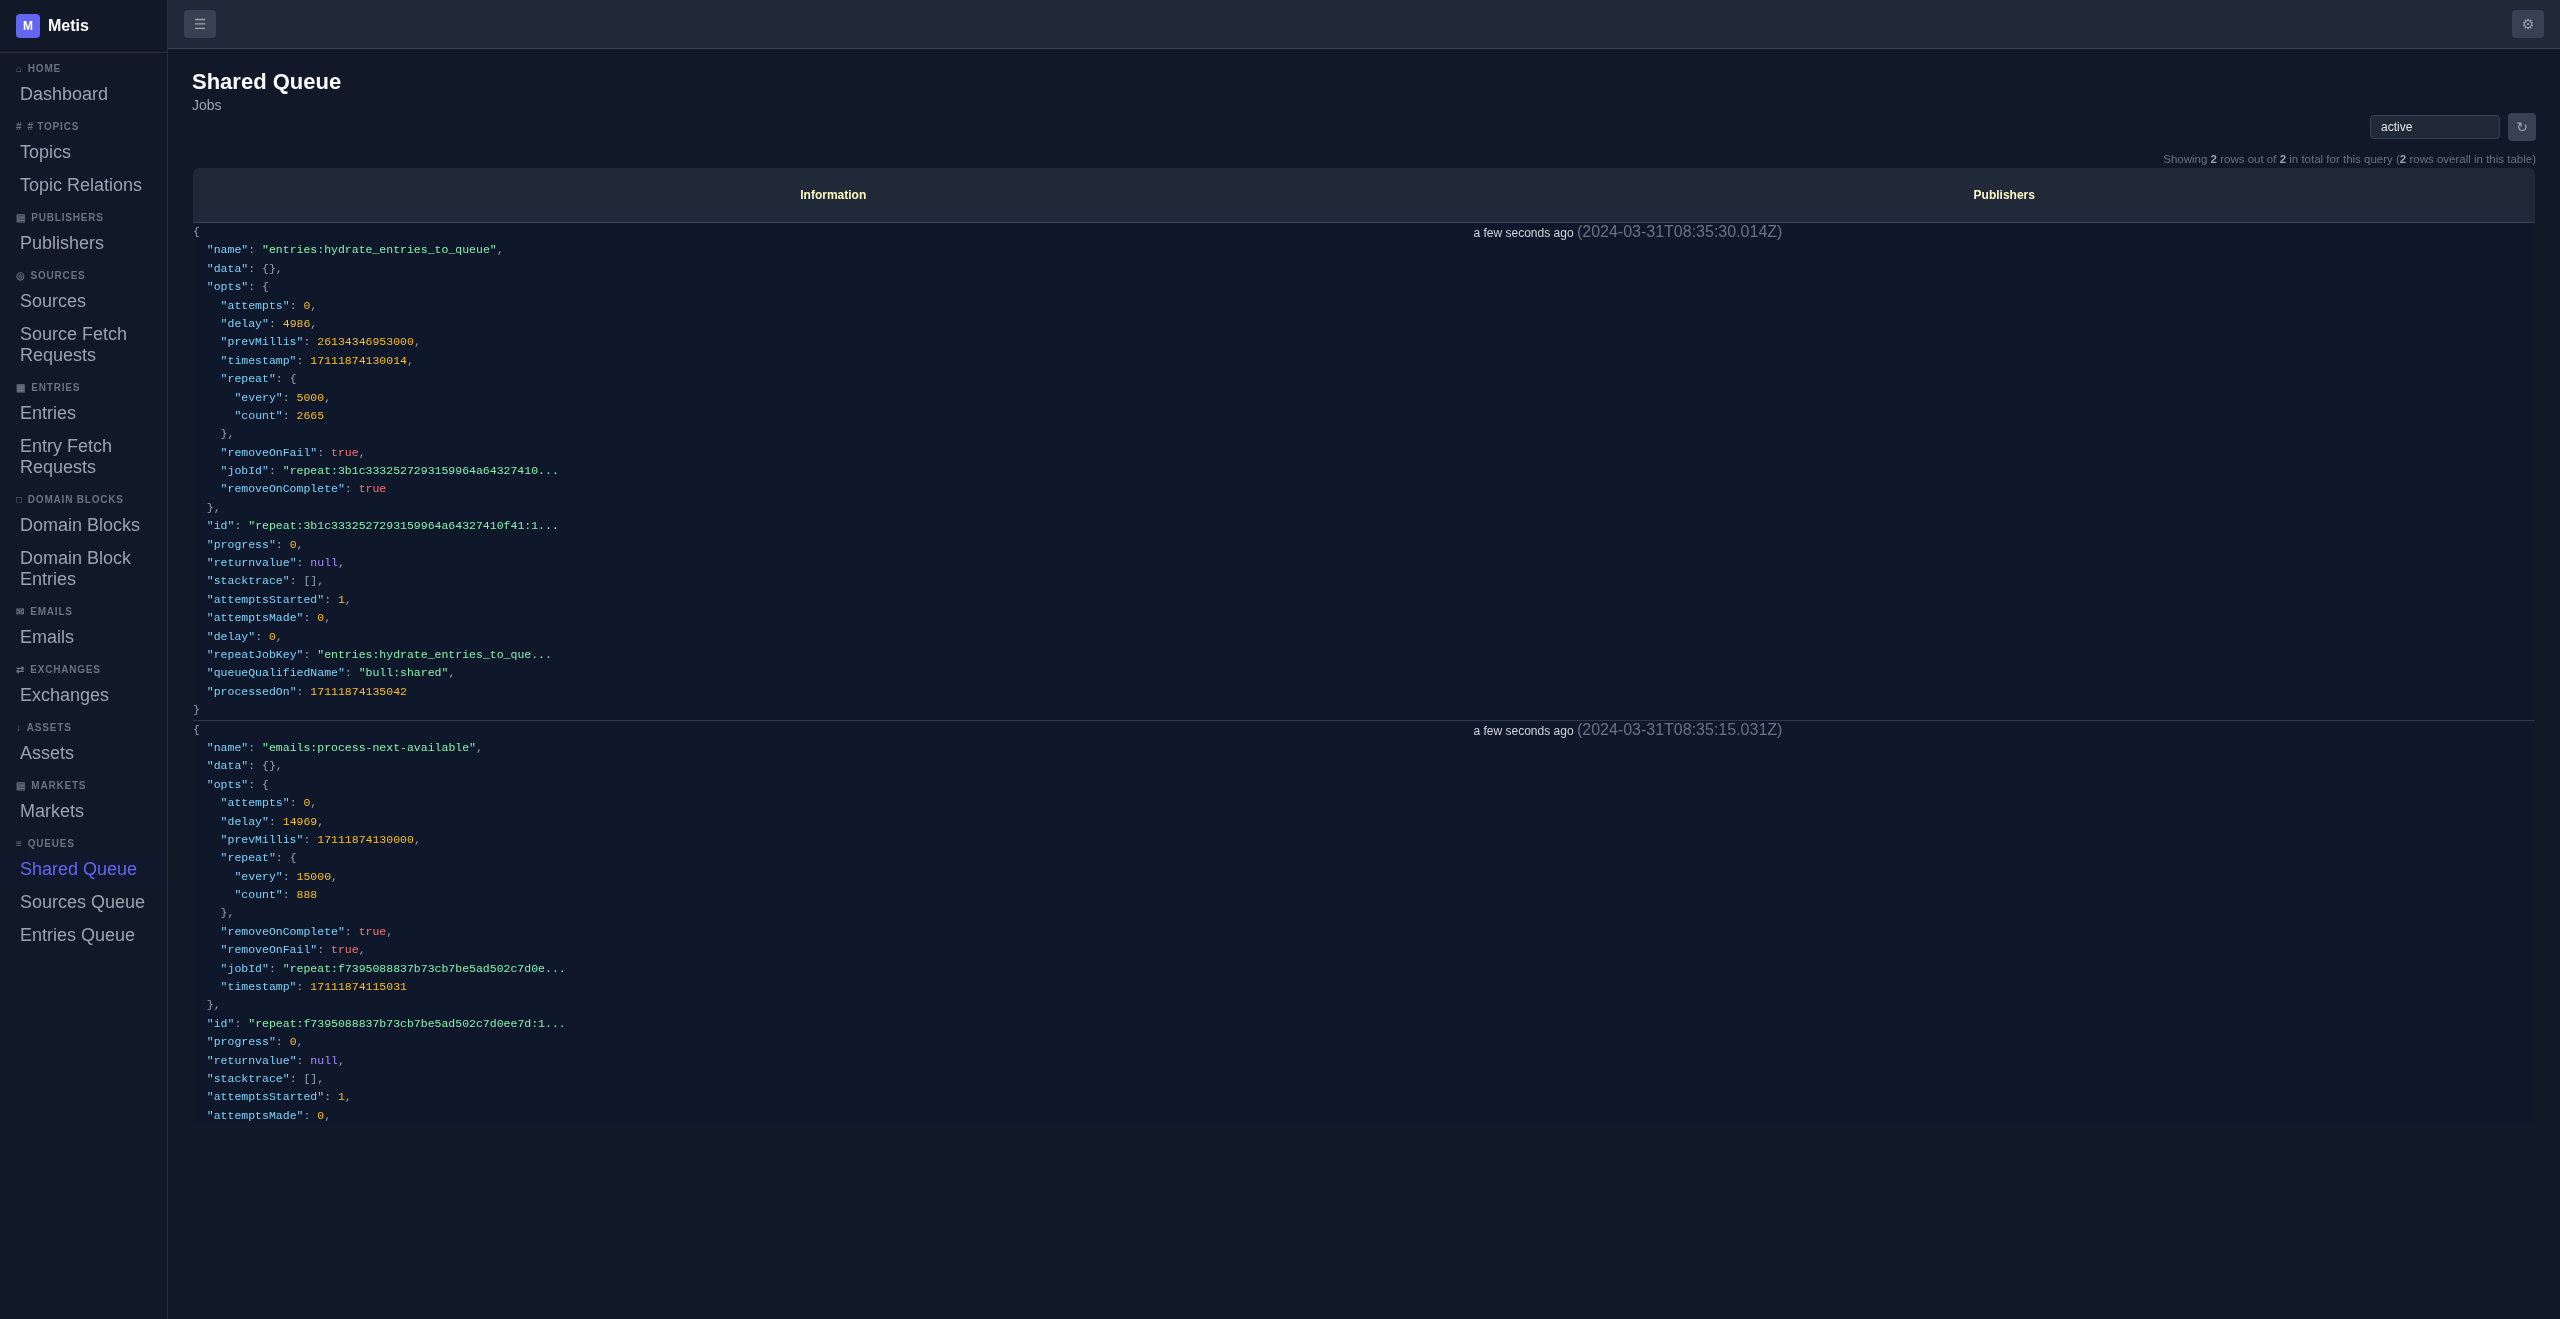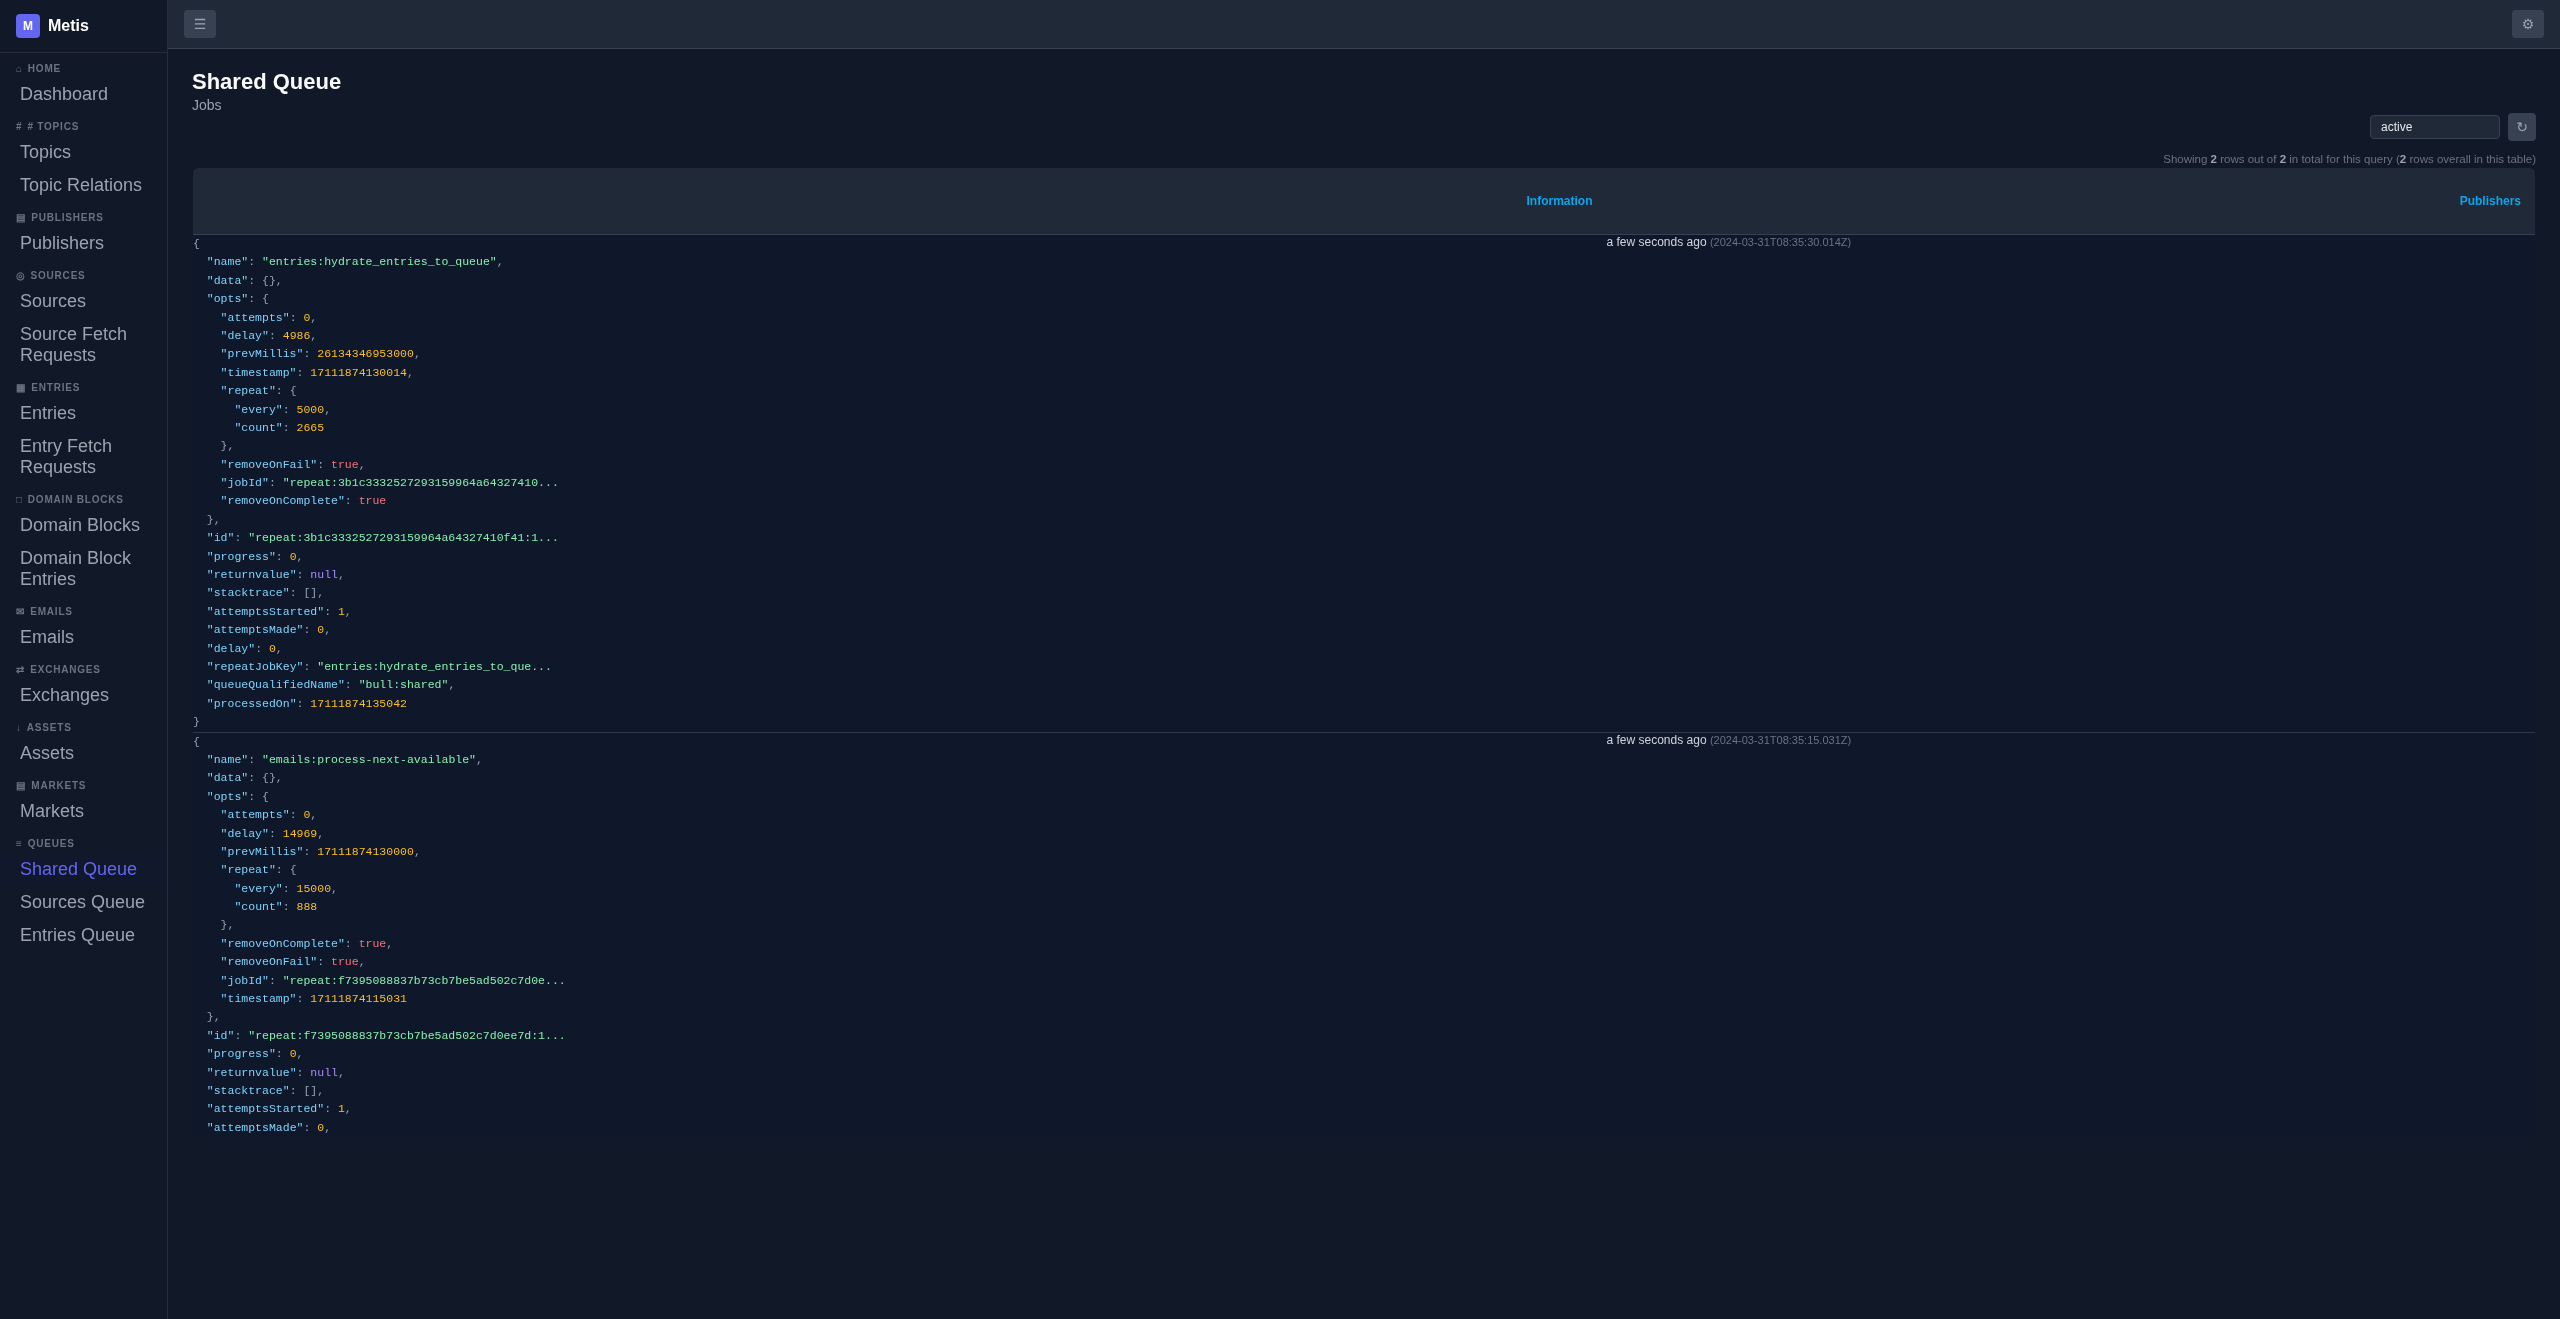--- a/index.html
+++ b/index.html
@@ -138,25 +138,25 @@
     
     .data-table {
       width: 100%;
       border-collapse: collapse;
       border: 1px solid #374151;
       border-radius: 6px;
       overflow: hidden;
     }
     .data-table th {
       background: #1f2937;
-      color: #0ea5e9;
+      color: #fef9c3;
       font-size: 12px;
       font-weight: 600;
-      padding: 26px 14px;
-      text-align: right;
+      padding: 20px 14px;
+      text-align: center;
       border-bottom: 1px solid #374151;
     }
     .data-table td {
       padding: 0;
       vertical-align: top;
       border-bottom: 1px solid #2d3748;
     }
     .data-table tr:last-child td { border-bottom: none; }
     .info-cell {
       background: #0f172a;
@@ -171,21 +171,21 @@
     }
     .ts-cell {
       background: #0f172a;
       padding: 12px 14px;
       color: #9ca3af;
       font-size: 12px;
       white-space: nowrap;
       vertical-align: top;
     }
     .ts-cell .ts-relative { color: #d1d5db; margin-top: 40px; }
-    .ts-cell .ts-absolute { color: #6b7280; font-size: 11px; }
+    .ts-cell .ts-absolute { color: #6b7280; font-size: 16px; }
 
     .json-key { color: #7dd3fc; }
     .json-string { color: #86efac; }
     .json-number { color: #fbbf24; }
     .json-bool { color: #f87171; }
     .json-null { color: #a78bfa; }
     .json-punc { color: #94a3b8; }
 
     
     ::-webkit-scrollbar { width: 6px; height: 6px; }

